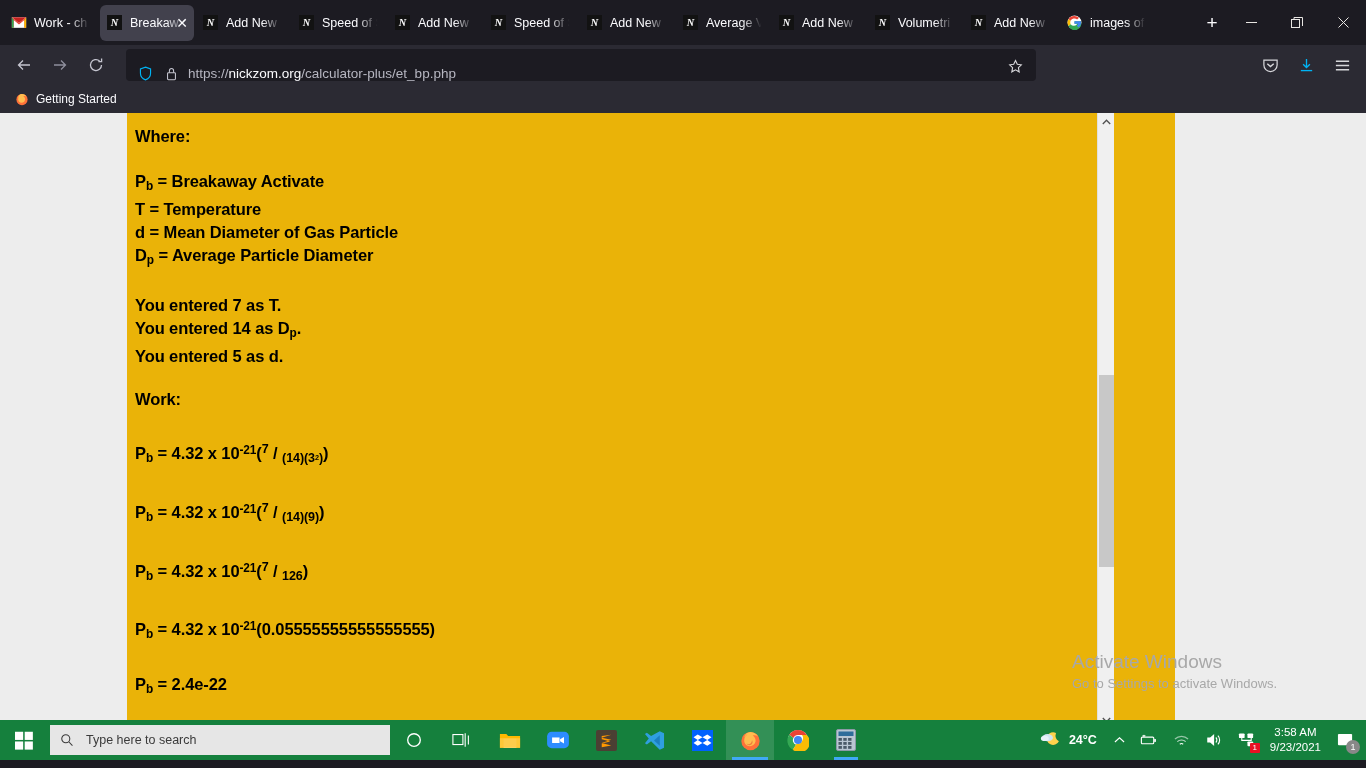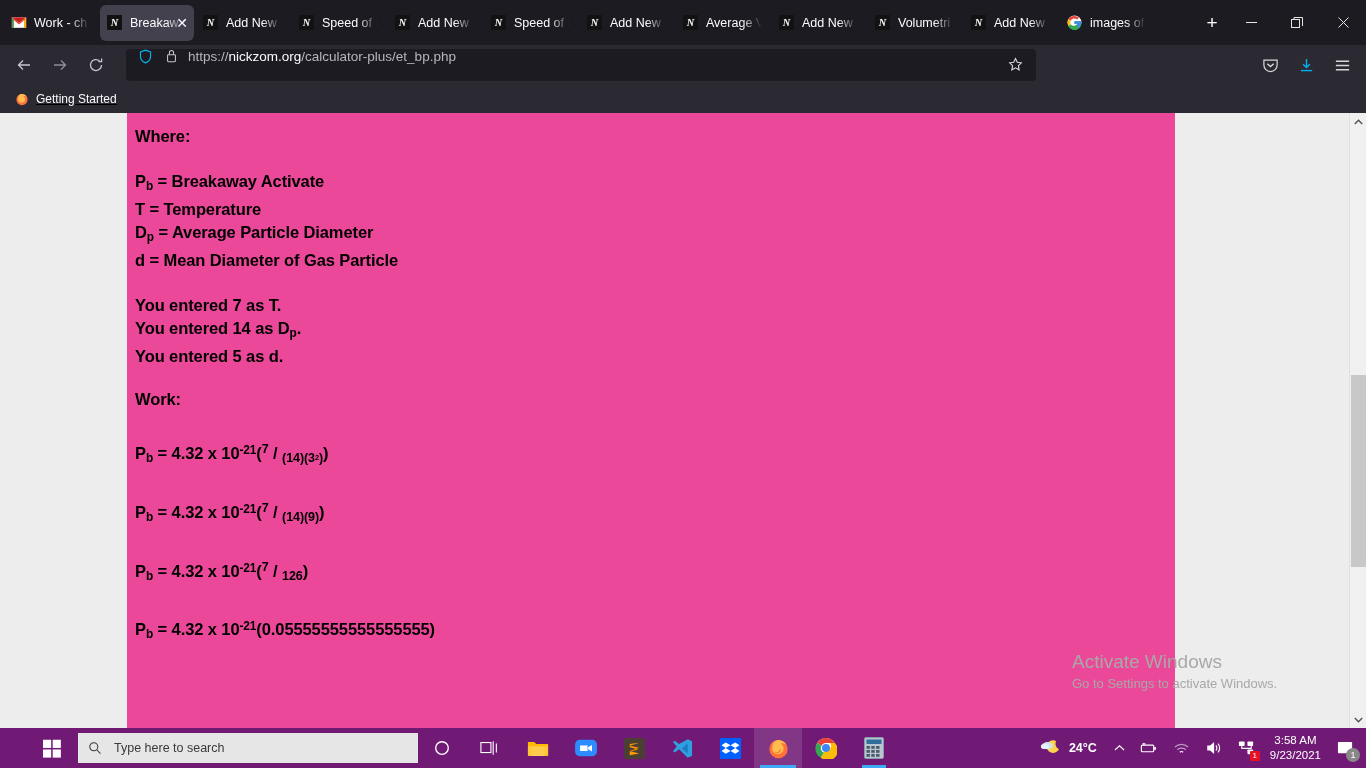--- a/index.html
+++ b/index.html
@@ -2,21 +2,21 @@
 <html><head>
 <meta charset="utf-8">
 <title>Breakaway Pressure — Nickzom Calculator</title>
 <style>
   * { box-sizing: border-box; margin: 0; padding: 0; }
   html, body {
     width: 1366px; height: 768px; overflow: hidden;
     font-family: "Liberation Sans", sans-serif;
     background: #1c1b22;
   }
-  #app { position: relative; width: 1366px; height: 768px; border-radius: 14px; }
+  #app { position: relative; width: 1114px; height: 768px; border-radius: 14px; }
 
   
   .tabstrip {
     position: absolute; left: 0; top: 0; width: 1366px; height: 45px;
     background: #1c1b22; display: flex; align-items: center;
   }
   .tabs-wrap { display: flex; align-items: center; height: 45px; flex: 1 1 auto; overflow: hidden; padding-left: 4px; }
   .tab {
     position: relative; display: flex; align-items: center;
     height: 36px; width: 94px; min-width: 94px; border-radius: 6px;
@@ -49,46 +49,46 @@
   
   .navbar {
     position: absolute; left: 0; top: 45px; width: 1366px; height: 40px;
     background: #2b2a33; display: flex; align-items: center; padding: 0 8px;
   }
   .navbtn { width: 32px; height: 32px; display: flex; align-items: center; justify-content: center;
             color: #c5c5d0; margin-right: 4px; }
   .navbtn.disabled { color: #8f8f9d; }
   .urlbar {
     margin-left: 10px; height: 32px; flex: 1 1 auto; max-width: 910px;
-    background: #1c1b22; border-radius: 4px; display: flex; align-items: flex-start; padding: 0 6px;
+    background: #1c1b22; border-radius: 4px; display: flex; align-items: flex-end; padding: 0 6px;
   }
   .urlbar .shield, .urlbar .lock { width: 26px; display: flex; align-items: center; justify-content: center; }
   .urltext { font-size: 13.5px; color: #b6b6c1; white-space: nowrap; margin-left: 4px; flex: 1 1 auto; }
   .urltext .hostpart { color: #fbfbfe; }
   .star { width: 30px; height: 30px; display: flex; align-items: center; justify-content: center; color: #d7d7db; }
   .navright { margin-left: auto; display: flex; align-items: center; }
   .navright .navbtn { margin-left: 4px; margin-right: 0; }
 
   
   .bookmarks {
     position: absolute; left: 0; top: 85px; width: 1366px; height: 28px;
-    background: #2b2a33; display: flex; align-items: center; padding-left: 8px; text-decoration: underline;
+    background: #2b2a33; display: flex; align-items: center; padding-left: 8px;
   }
   .bm { display: flex; align-items: center; height: 22px; padding: 0 6px; border-radius: 3px; }
   .bm .bmicon { width: 16px; height: 16px; margin-right: 6px; display: flex; align-items: center; justify-content: center; }
   .bm .bmlabel { font-size: 12px; color: #fbfbfe; white-space: nowrap; }
 
   
   .viewport {
     position: absolute; left: 0; top: 113px; width: 1366px; height: 615px;
     background: #ededed; overflow: hidden;
   }
   .page {
     position: absolute; left: 127px; top: 0; width: 1048px; height: 615px;
-    background: #ec4899;
+    background: #eab308;
   }
   .content {
     padding: 12px 0 0 8px;
     color: #000; font-size: 16.5px; line-height: 23px; font-weight: 700;
     letter-spacing: -0.1px;
   }
   .blk { margin-bottom: 0; }
   .spacer-lg { height: 22px; }
   .spacer-md { height: 20px; }
   .line { white-space: nowrap; }
@@ -117,22 +117,22 @@
   
   .watermark {
     position: absolute; left: 1072px; top: 650px; width: 260px;
     text-align: left; pointer-events: none; user-select: none;
   }
   .watermark .wm1 { font-size: 19px; color: #a8a8a8; font-weight: 400; line-height: 24px; }
   .watermark .wm2 { font-size: 13px; color: #a8a8a8; font-weight: 400; line-height: 20px; }
 
   
   .taskbar {
-    position: absolute; left: 0; bottom: 0; width: 1366px; height: 40px;
-    background: #701a75; display: flex; align-items: center; padding-left: 28px;
+    position: absolute; left: 0; bottom: 8px; width: 1366px; height: 40px;
+    background: #15803d; display: flex; align-items: center;
   }
   .startbtn { width: 48px; height: 40px; display: flex; align-items: center; justify-content: center; }
   .searchbox {
     width: 340px; height: 30px; background: #e6e6e6; display: flex; align-items: center;
     padding: 0 10px; margin-left: 2px;
   }
   .searchbox .sicon { width: 20px; color: #333; display: flex; align-items: center; }
   .searchbox .stext { font-size: 12.5px; color: #3a3a3a; margin-left: 6px; }
   .tbicon {
     width: 48px; height: 40px; display: flex; align-items: center; justify-content: center;
@@ -382,24 +382,24 @@
         <div class="spacer-lg"></div>
 
         <div>
           <div class="line">
             <span>P</span><sub>b</sub><span> = Breakaway Activate</span>
           </div>
           <div class="line">
             <span>T</span><span> = Temperature</span>
           </div>
           <div class="line">
-            <span>D</span><sub>p</sub><span> = Average Particle Diameter</span>
+            <span>d</span><span> = Mean Diameter of Gas Particle</span>
           </div>
           <div class="line">
-            <span>d</span><span> = Mean Diameter of Gas Particle</span>
+            <span>D</span><sub>p</sub><span> = Average Particle Diameter</span>
           </div>
         </div>
 
         <div class="spacer-lg"></div>
 
         <div>
           <div class="line">
             <span>You entered 7 as T</span><span>.</span>
           </div>
           <div class="line">
@@ -422,20 +422,23 @@
         </div>
 
         <div class="step">
           <span>P</span><sub>b</sub><span> = 4.32 x 10</span><sup>-21</sup><span>(</span><span class="num">7</span><span> / </span><span class="den">126</span><span>)</span>
         </div>
 
         <div class="step">
           <span>P</span><sub>b</sub><span> = 4.32 x 10</span><sup>-21</sup><span>(0.05555555555555555)</span>
         </div>
 
+        <div class="step">
+          <span>P</span><sub>b</sub><span> = </span><span>2.4e-22</span>
+        </div>
 
       </div>
     </div>
   </div>
 
   <div class="vscroll">
     <div class="arrow up">
       <svg width="9" height="6" viewBox="0 0 9 6" fill="none" stroke="currentColor" stroke-width="1.3">
           <path d="M0.8 5 L4.5 1.2 L8.2 5"></path>
         </svg>

